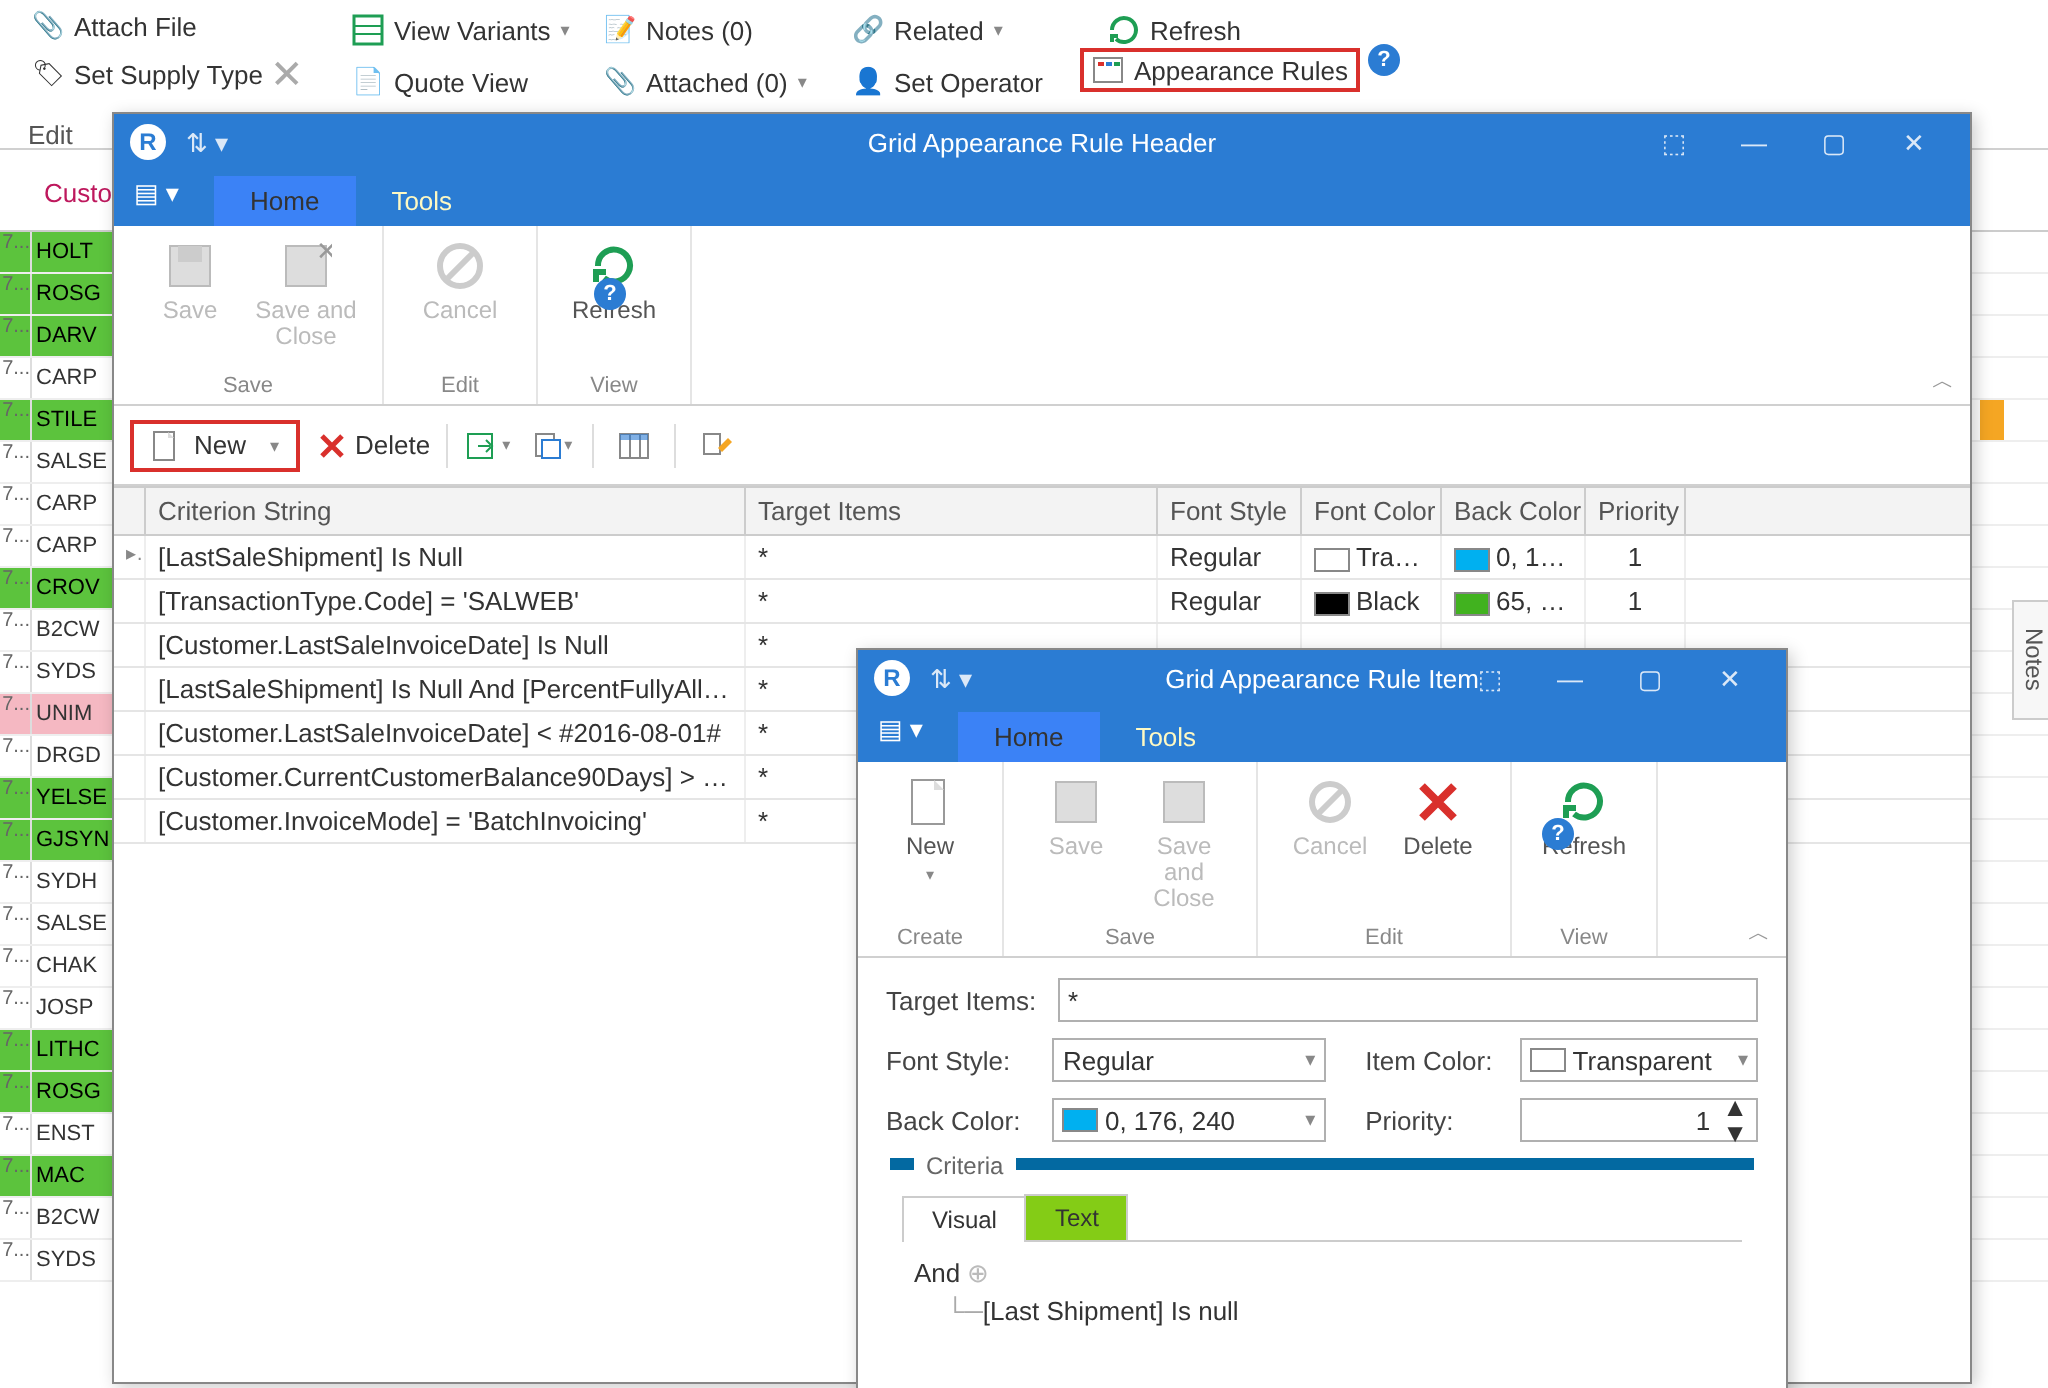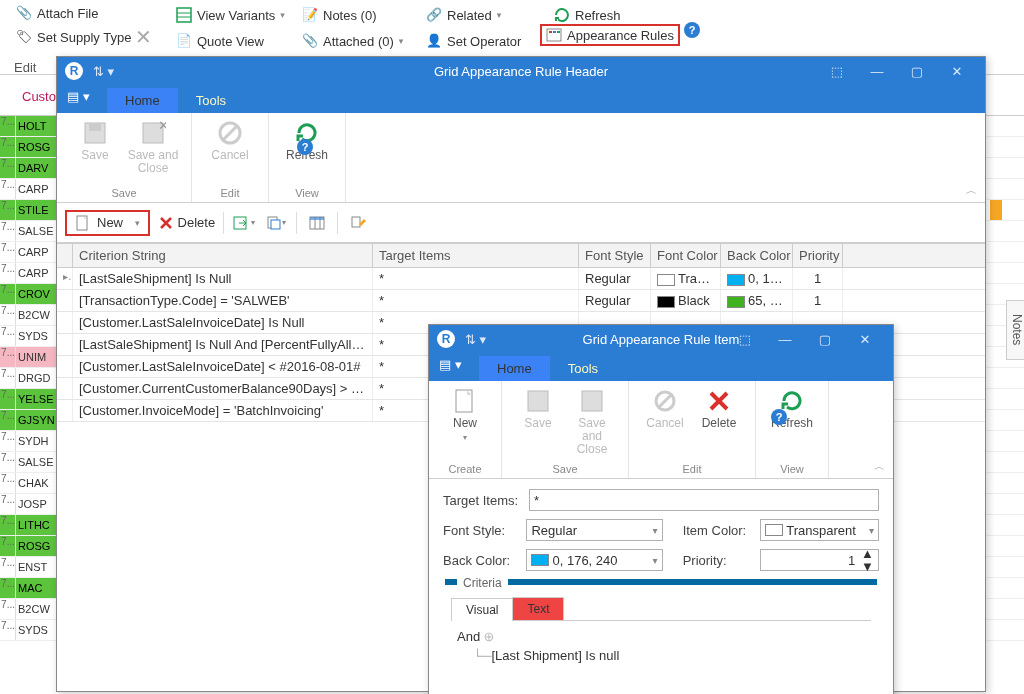--- a/index.html
+++ b/index.html
@@ -75,21 +75,21 @@
 .modal-b .rbtn{width:52px}
 .form{padding:10px 14px}
 .form-row{display:flex;align-items:center;margin-bottom:8px}
 .form-row label{width:86px;color:#444}
 .tinput{flex:1;height:22px;border:1px solid #b0b0b0;padding:0 4px}
 .combo{height:22px;border:1px solid #b0b0b0;display:flex;align-items:center;padding:0 4px;cursor:pointer}
 .combo .dd{margin-left:auto;color:#888;font-size:10px}
 .crit-box{border-top:6px solid #0369a1;margin:0 2px;padding-top:8px;position:relative}
 .crit-box .legend{position:absolute;top:-9px;left:12px;background:#fff;padding:0 6px;color:#666;font-size:12px}
 .crit-tabs{display:flex;border-bottom:1px solid #ccc;margin:4px 6px 0}
-.crit-tabs div{padding:4px 14px;border:1px solid #ccc;border-bottom:none;margin-right:-1px;background:#ef4444;cursor:pointer;font-size:12px}
+.crit-tabs div{padding:4px 14px;border:1px solid #ccc;border-bottom:none;margin-right:-1px;background:#84cc16;cursor:pointer;font-size:12px}
 .crit-tabs div.active{background:#fff;position:relative;top:1px}
 .crit-body{padding:8px 12px}
 .and-lbl{color:#d9302c;font-size:12px}
 .crit-line{color:#2b7cd3;font-size:12px;margin-left:16px;margin-top:4px}
 .tree-conn{color:#aaa}
 svg{display:block}
 </style>
 </head>
 <body>
 

